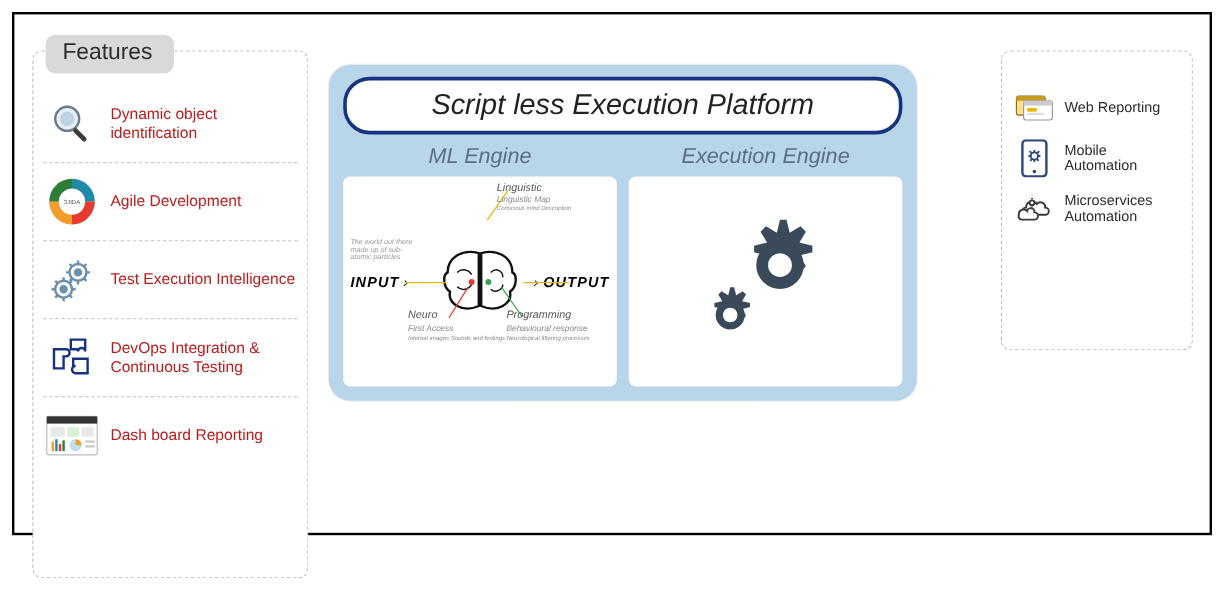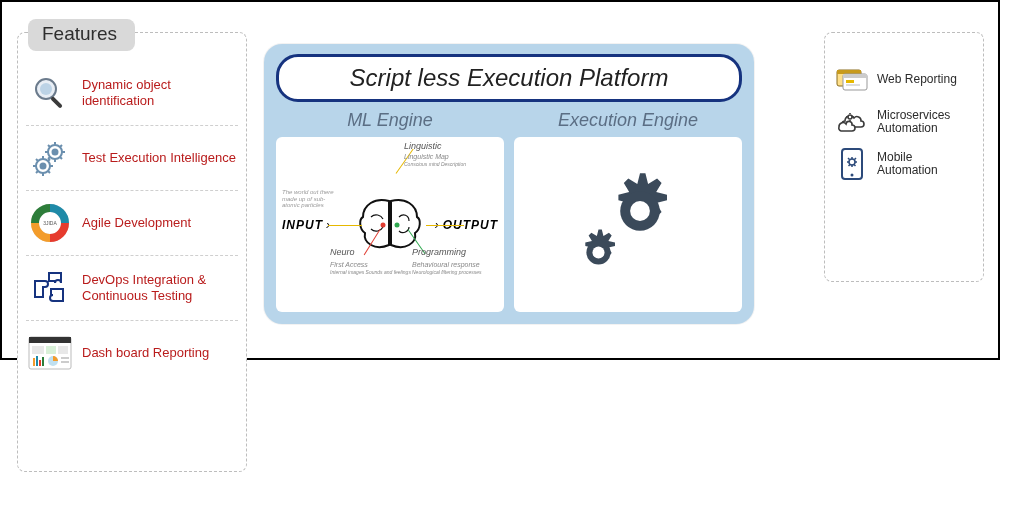--- a/index.html
+++ b/index.html
@@ -6,21 +6,22 @@
   body {
     font-family: 'Segoe UI', Arial, sans-serif;
     background: #fff;
     width: 1020px;
     height: 510px;
     position: relative;
   }
   .outer {
     border: 2px solid #000;
     width: 1000px;
-    height: 360px;
+    height: 436px;
+    margin: 10px;
     position: relative;
     background: #fff;
   }
   .badge {
     background: #d9d9d9;
     border-radius: 8px;
     padding: 4px 18px 6px 14px;
     font-size: 19px;
     color: #2e2e2e;
     display: inline-block;
@@ -141,47 +142,47 @@
             <circle cx="16" cy="16" r="10" fill="#e8eef5" stroke="#6b7b8c" stroke-width="2"></circle>
             <circle cx="16" cy="16" r="6" fill="#bcd3e6"></circle>
             <rect x="23" y="23" width="14" height="4" rx="2" fill="#3b3b3b" transform="rotate(45 23 23)"></rect>
           </svg>
         </div>
         <div class="feat-label">Dynamic object identification</div>
       </div>
 
       <div class="feat-item">
         <div class="feat-icon">
+          <svg width="40" height="40" viewBox="0 0 40 40">
+            <circle cx="20" cy="20" r="15" fill="none" stroke="#ddd" stroke-width="8"></circle>
+            <path d="M20 5 A15 15 0 0 1 35 20" fill="none" stroke="#1f8aa8" stroke-width="8"></path>
+            <path d="M35 20 A15 15 0 0 1 20 35" fill="none" stroke="#e63b2e" stroke-width="8"></path>
+            <path d="M20 35 A15 15 0 0 1 5 20" fill="none" stroke="#f39c2b" stroke-width="8"></path>
+            <path d="M5 20 A15 15 0 0 1 20 5" fill="none" stroke="#2d7d3a" stroke-width="8"></path>
+            <circle cx="20" cy="20" r="8" fill="#fff"></circle>
+            <text x="20" y="22" font-size="5" text-anchor="middle" fill="#555">3JIDA</text>
+          </svg>
+        </div>
+        <div class="feat-label">Agile Development</div>
+      </div>
+
+      <div class="feat-item">
+        <div class="feat-icon">
           <svg width="42" height="42" viewBox="0 0 42 42">
             <g fill="none" stroke="#6b8fae" stroke-width="2">
               <circle cx="26" cy="15" r="7"></circle>
                 <circle cx="26" cy="15" r="2.5" fill="#6b8fae"></circle>
               <path d="M26 5v3M26 22v3M16 15h3M33 15h3M19 8l2 2M31 20l2 2M33 8l-2 2M21 20l-2 2"></path>
               <circle cx="14" cy="29" r="7"></circle>
                 <circle cx="14" cy="29" r="2.5" fill="#6b8fae"></circle>
               <path d="M14 19v3M14 36v3M4 29h3M21 29h3M7 22l2 2M19 34l2 2M21 22l-2 2M9 34l-2 2"></path>
             </g>
           </svg>
         </div>
         <div class="feat-label">Test Execution Intelligence</div>
-      </div>
-
-      <div class="feat-item">
-        <div class="feat-icon">
-          <svg width="40" height="40" viewBox="0 0 40 40">
-            <circle cx="20" cy="20" r="15" fill="none" stroke="#ddd" stroke-width="8"></circle>
-            <path d="M20 5 A15 15 0 0 1 35 20" fill="none" stroke="#1f8aa8" stroke-width="8"></path>
-            <path d="M35 20 A15 15 0 0 1 20 35" fill="none" stroke="#e63b2e" stroke-width="8"></path>
-            <path d="M20 35 A15 15 0 0 1 5 20" fill="none" stroke="#f39c2b" stroke-width="8"></path>
-            <path d="M5 20 A15 15 0 0 1 20 5" fill="none" stroke="#2d7d3a" stroke-width="8"></path>
-            <circle cx="20" cy="20" r="8" fill="#fff"></circle>
-            <text x="20" y="22" font-size="5" text-anchor="middle" fill="#555">3JIDA</text>
-          </svg>
-        </div>
-        <div class="feat-label">Agile Development</div>
       </div>
 
       <div class="feat-item">
         <div class="feat-icon">
           <svg width="42" height="42" viewBox="0 0 42 42">
             <g fill="none" stroke="#16337f" stroke-width="2">
               <path d="M6 14 h10 a3 3 0 1 1 0 6 h-2 v10 h-8 z"></path>
               <path d="M20 6 h12 v10 a3 3 0 1 0 -6 0 v-2 h-6 z"></path>
               <path d="M22 22 h12 v12 h-10 a3 3 0 1 1 0 -6 h-2 z"></path>
             </g>
@@ -296,43 +297,43 @@
             <rect x="7" y="8" width="24" height="4" fill="#ccc"></rect>
             <rect x="10" y="14" width="8" height="3" fill="#e6b800"></rect>
             <rect x="10" y="18" width="14" height="2" fill="#ddd"></rect>
           </svg>
         </div>
         <div class="sup-label">Web Reporting</div>
       </div>
 
       <div class="sup-item">
         <div class="sup-icon">
+          <svg width="30" height="32" viewBox="0 0 30 32">
+            <rect x="5" y="1" width="20" height="30" rx="3" fill="#fff" stroke="#2c4a7a" stroke-width="2"></rect>
+            <circle cx="15" cy="27" r="1.5" fill="#2c4a7a"></circle>
+            <g fill="none" stroke="#2c4a7a" stroke-width="1.5">
+              <circle cx="15" cy="14" r="3"></circle>
+              <path d="M15 9v2M15 17v2M10 14h2M18 14h2M11 10l1.5 1.5M17 16.5l1.5 1.5M19 10l-1.5 1.5M13 16.5l-1.5 1.5"></path>
+            </g>
+          </svg>
+        </div>
+        <div class="sup-label">Mobile Automation</div>
+      </div>
+
+      <div class="sup-item">
+        <div class="sup-icon">
           <svg width="34" height="30" viewBox="0 0 34 30">
             <g fill="#fff" stroke="#3b3b3b" stroke-width="1.6">
               <path d="M10 14a5 5 0 0 1 9-3 4 4 0 0 1 7 3 3 3 0 0 1 0 6H10a3 3 0 0 1 0-6z"></path>
               <path d="M4 20a4 4 0 0 1 7-3 3 3 0 0 1 6 1 3 3 0 0 1 0 6H6a3 3 0 0 1-2-4z"></path>
               <circle cx="15" cy="10" r="2"></circle>
               <path d="M15 6v1M15 13v1M11 10h1M18 10h1"></path>
             </g>
           </svg>
         </div>
         <div class="sup-label">Microservices Automation</div>
       </div>
 
-      <div class="sup-item">
-        <div class="sup-icon">
-          <svg width="30" height="32" viewBox="0 0 30 32">
-            <rect x="5" y="1" width="20" height="30" rx="3" fill="#fff" stroke="#2c4a7a" stroke-width="2"></rect>
-            <circle cx="15" cy="27" r="1.5" fill="#2c4a7a"></circle>
-            <g fill="none" stroke="#2c4a7a" stroke-width="1.5">
-              <circle cx="15" cy="14" r="3"></circle>
-              <path d="M15 9v2M15 17v2M10 14h2M18 14h2M11 10l1.5 1.5M17 16.5l1.5 1.5M19 10l-1.5 1.5M13 16.5l-1.5 1.5"></path>
-            </g>
-          </svg>
-        </div>
-        <div class="sup-label">Mobile Automation</div>
-      </div>
-
 
     </div>
   </div>
 
 </div>
 
 </body></html>

